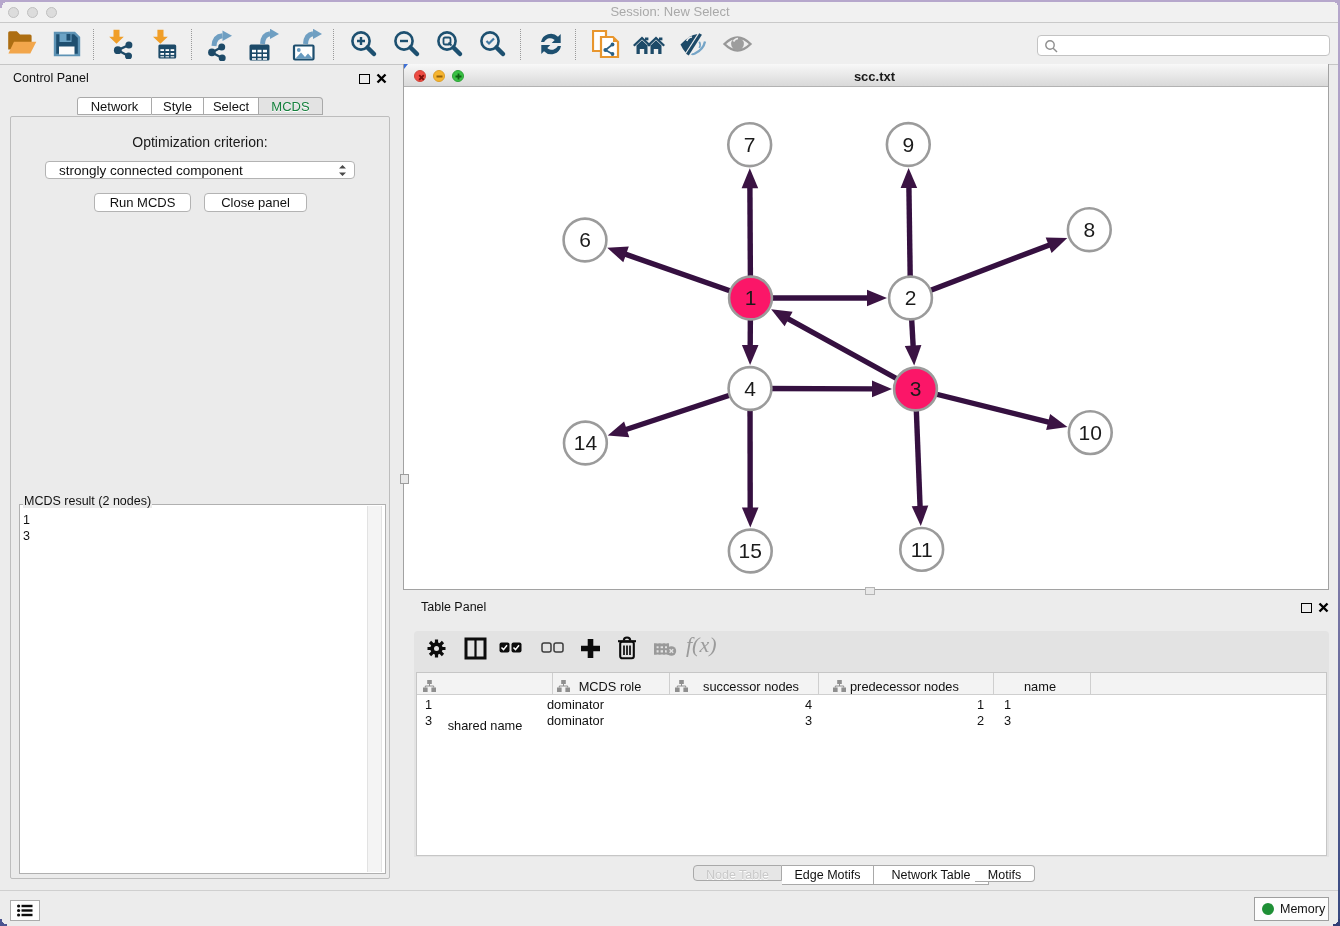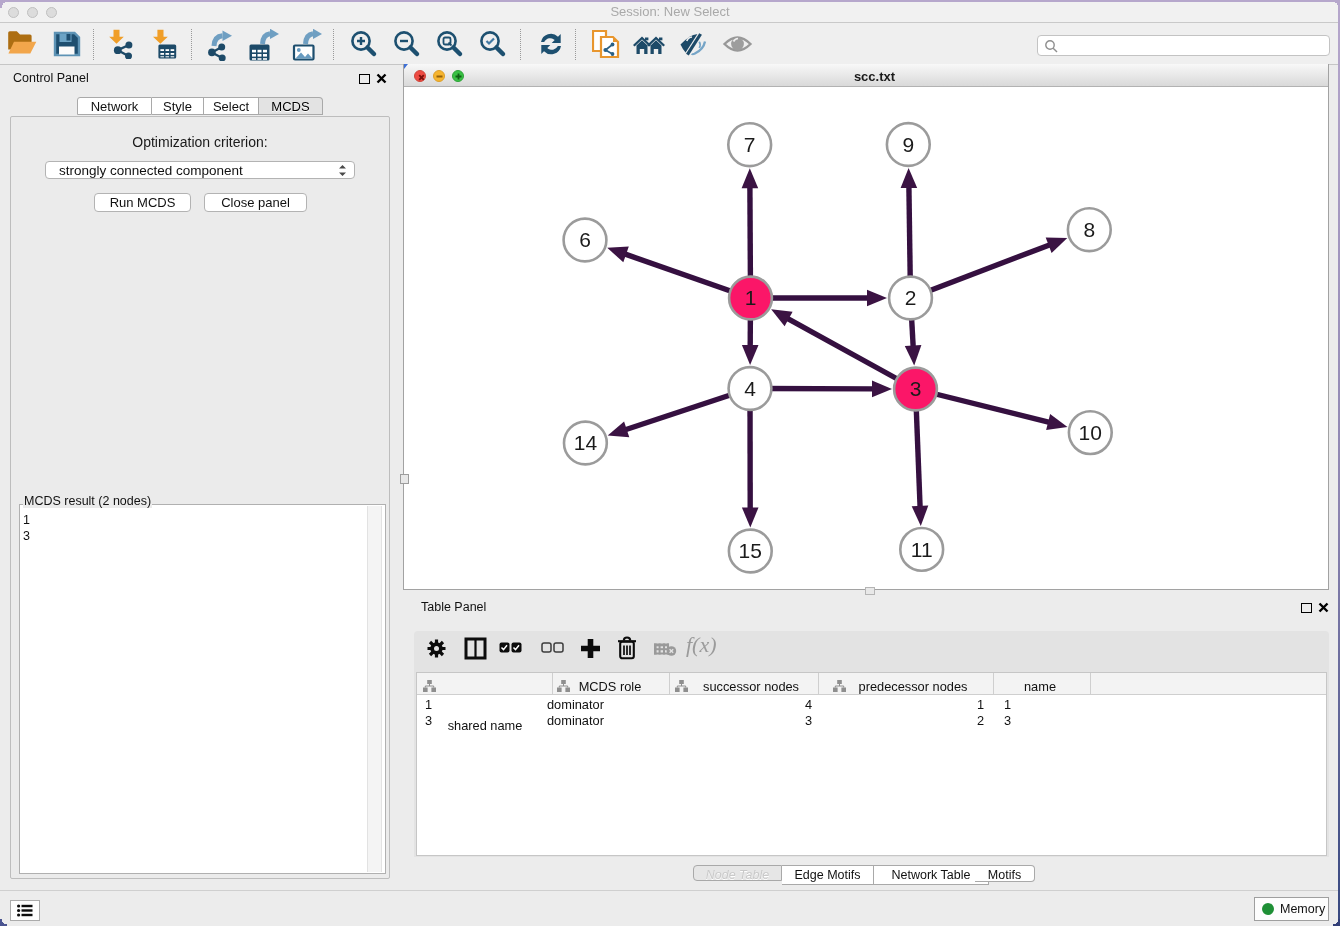--- a/index.html
+++ b/index.html
@@ -186,21 +186,21 @@
 <div class="abs" style="left:0;top:65px;width:400px;bottom:36px;background:#ececec;">
   <div class="abs" style="left:13px;top:6px;font-size:12.5px;color:#111;">Control Panel</div>
   <div class="abs" style="left:359px;top:9px;width:9px;height:8px;border:1.6px solid #000;"></div>
   <svg class="abs" style="left:376px;top:8px" width="11" height="11" viewBox="0 0 11 11">
     <path d="M1.5 1.5 L9.5 9.5 M9.5 1.5 L1.5 9.5" stroke="#000" stroke-width="2.4"></path>
   </svg>
 
   <div class="tab" style="left:77px;top:32px;width:75px;height:18px;line-height:17px;border-radius:3px 0 0 0;">Network</div>
   <div class="tab" style="left:152px;top:32px;width:52px;height:18px;line-height:17px;border-left:none;">Style</div>
   <div class="tab" style="left:204px;top:32px;width:55px;height:18px;line-height:17px;border-left:none;">Select</div>
-  <div class="tab" style="left:259px;top:32px;width:64px;height:18px;line-height:17px;border-left:none;border-radius:0 4px 0 0;background:#e3e3e3;color:#000000;text-shadow:0 1px 0 #fff;">MCDS</div>
+  <div class="tab" style="left:259px;top:32px;width:64px;height:18px;line-height:17px;border-left:none;border-radius:0 4px 0 0;background:#e3e3e3;color:#15803d;text-shadow:0 1px 0 #fff;">MCDS</div>
 
   <div class="abs" style="left:10px;top:51px;width:380px;height:763px;background:#ebebeb;border:1px solid #bdbdbd;border-radius:2px;box-sizing:border-box;">
     <div class="abs" style="left:34px;top:44px;width:310px;height:18px;background:#fff;border:1px solid #b3b3b3;border-radius:4px;box-sizing:border-box;">
       <div class="abs" style="left:13px;top:1px;font-size:13.5px;color:#111;">strongly connected component</div>
       <svg class="abs" style="right:6px;top:2px" width="11" height="13" viewBox="0 0 11 13">
         <path d="M2 4.6 L5.5 1 L9 4.6 z M2 8.4 L5.5 12 L9 8.4 z" fill="#4a4a4a"></path>
       </svg>
     </div>
     <div class="abs" style="left:0;right:0;top:17px;text-align:center;font-size:14px;color:#1a1a1a;">Optimization criterion:</div>
     <div class="btn" style="left:83px;top:76px;width:97px;height:19px;line-height:18px;">Run MCDS</div>
@@ -381,30 +381,30 @@
 <g fill="#8e8e8e">
             <rect x="4.2" y="0" width="4.6" height="4"></rect>
             <rect x="0" y="7.5" width="4.6" height="4.5"></rect>
             <rect x="8.4" y="7.5" width="4.6" height="4.5"></rect>
           </g>
 <path d="M6.5 4 v2 M2.3 7.5 v-1.5 h8.4 v1.5" fill="none" stroke="#8e8e8e" stroke-width="1"></path>
         </svg>
     <div class="abs" style="left:19px;top:6px;width:98px;text-align:center;margin-top:39px;">shared name</div>
     <div class="abs" style="left:145px;top:6px;width:96px;text-align:center;">MCDS role</div>
     <div class="abs" style="left:268px;top:6px;width:132px;text-align:center;">successor nodes</div>
-    <div class="abs" style="left:419px;top:6px;width:154px;text-align:center;">predecessor nodes</div>
+    <div class="abs" style="left:433px;top:6px;width:154px;">predecessor nodes</div>
     <div class="abs" style="left:575px;top:6px;width:96px;text-align:center;">name</div>
     <div class="abs" style="left:8px;top:24px;line-height:16px;">1<br>3</div>
     <div class="abs" style="left:130px;top:24px;line-height:16px;">dominator<br>dominator</div>
     <div class="abs" style="left:300px;top:24px;width:95px;text-align:right;line-height:16px;">4<br>3</div>
     <div class="abs" style="left:475px;top:24px;width:92px;text-align:right;line-height:16px;">1<br>2</div>
     <div class="abs" style="left:587px;top:24px;line-height:16px;">1<br>3</div>
   </div>
 
-  <div class="tab" style="left:290px;top:270px;width:89px;height:16px;line-height:19px;border-radius:4px 0 0 4px;background:#e6e6e6;color:#c9c9c9;text-shadow:0 1px 0 #fff;font-size:12.5px;font-style:italic;">Node Table</div>
+  <div class="tab" style="left:290px;top:270px;width:89px;height:16px;line-height:19px;border-radius:4px 0 0 4px;background:#e6e6e6;color:#c9c9c9;text-shadow:0 1px 0 #fff;font-size:12.5px;">Node Table</div>
   <div class="tab" style="left:379px;top:270px;width:92px;height:20px;line-height:19px;border-left:none;font-size:12.5px;">Edge Motifs</div>
   <div class="tab" style="left:471px;top:270px;width:115px;height:20px;line-height:19px;border-left:none;font-size:12.5px;">Network Table</div>
   <div class="tab" style="left:572px;top:270px;width:60px;height:17px;line-height:19px;border-left:none;border-radius:0 4px 4px 0;font-size:12.5px;">Motifs</div>
 </div>
 
 <div class="abs" style="left:0;right:0;bottom:0;height:36px;border-top:1px solid #cfcfcf;background:#ececec;box-sizing:border-box;">
   <div class="abs" style="left:10px;top:9px;width:28px;height:19px;background:#fdfdfd;border:1px solid #ababab;">
     <svg class="abs" style="left:6px;top:3px" width="16" height="13" viewBox="0 0 16 13">
       <g fill="#0c0c0c">
             <circle cx="1.6" cy="2" r="1.6"></circle>

